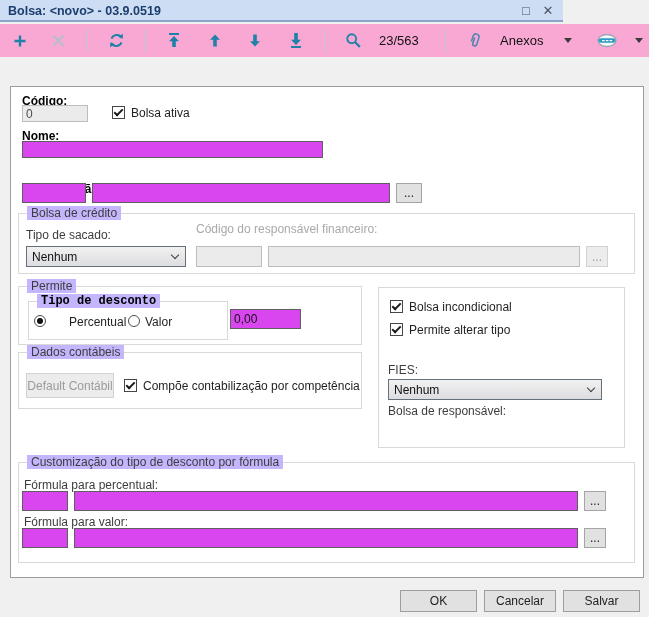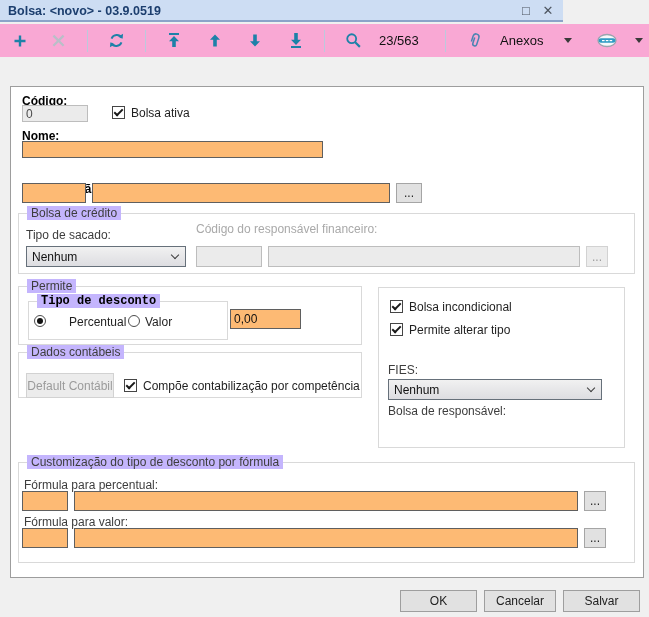--- a/index.html
+++ b/index.html
@@ -50,21 +50,21 @@
     position:absolute; left:10px; top:86px; width:634px; height:492px;
     background:#ffffff; border:1px solid #9d9d9d; z-index:1;
   }
 
   
   .blabel { position:absolute; font-weight:bold; color:#000; z-index:3; }
   .label  { position:absolute; color:#3d3d3d; z-index:3; }
   .dlabel { position:absolute; color:#a9a9a9; z-index:3; }
 
   input.fld {
-    position:absolute; z-index:3; border:1px solid #5f5f5f; background:#fdba74;
+    position:absolute; z-index:3; border:1px solid #5f5f5f; background:#d946ef;
     font-family:"Liberation Sans", sans-serif; font-size:12px; padding:0 3px; color:#111;
   }
   input.fld:disabled, input.fld.disabled {
     border:1px solid #bdbdbd; background:#ebebeb; color:#4a4a4a;
   }
 
   .cb { position:absolute; width:13px; height:13px; background:#fff; border:1px solid #454545; z-index:3; }
   .cb.checked::after {
     content:""; position:absolute; left:1px; top:2px; width:7px; height:3px;
     border-left:2px solid #1a1a1a; border-bottom:2px solid #1a1a1a; transform:rotate(-45deg);
@@ -216,21 +216,21 @@
   </div>
   <div class="group" style="left:28px; top:301px; width:200px; height:39px; background:#fff;font-family:Liberation Mono, monospace;">
     <span class="gtitle gbold">Tipo de desconto</span>
   </div>
   <div class="radio checked" style="left:34px; top:315px;"></div>
   <div class="label" style="left:51px; top:315px; color:#1f1f1f;margin-left:18px;">Percentual</div>
   <div class="radio" style="left:128px; top:315px;"></div>
   <div class="label" style="left:145px; top:315px; color:#1f1f1f;">Valor</div>
   <input class="fld" style="left: 230px; top: 309px; width: 71px; height: 20px;" value="0,00">
 
-  <div class="group" style="left:18px; top:352px; width:344px; height:46px;">
+  <div class="group" style="left:18px; top:352px; width:344px; height:57px;">
     <span class="gtitle">Dados contábeis</span>
   </div>
   <div class="btn bdis" style="left:26px; top:373px; width:88px; height:25px;">Default Contábil</div>
   <div class="cb checked" style="left:124px; top:379px;"></div>
   <div class="label" style="left:143px; top:379px; color:#1f1f1f;">Compõe contabilização por competência</div>
 
   <div class="group" style="left:378px; top:287px; width:247px; height:161px;"></div>
   <div class="cb checked" style="left:390px; top:300px;"></div>
   <div class="label" style="left:409px; top:300px; color:#1f1f1f;">Bolsa incondicional</div>
   <div class="cb checked" style="left:390px; top:323px;"></div>

